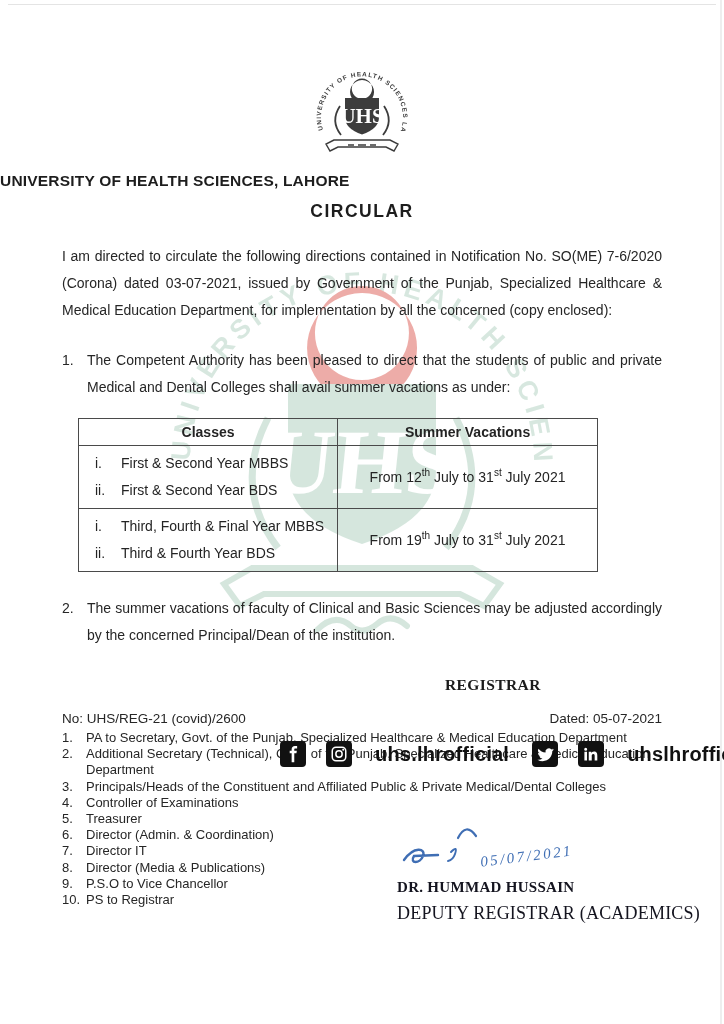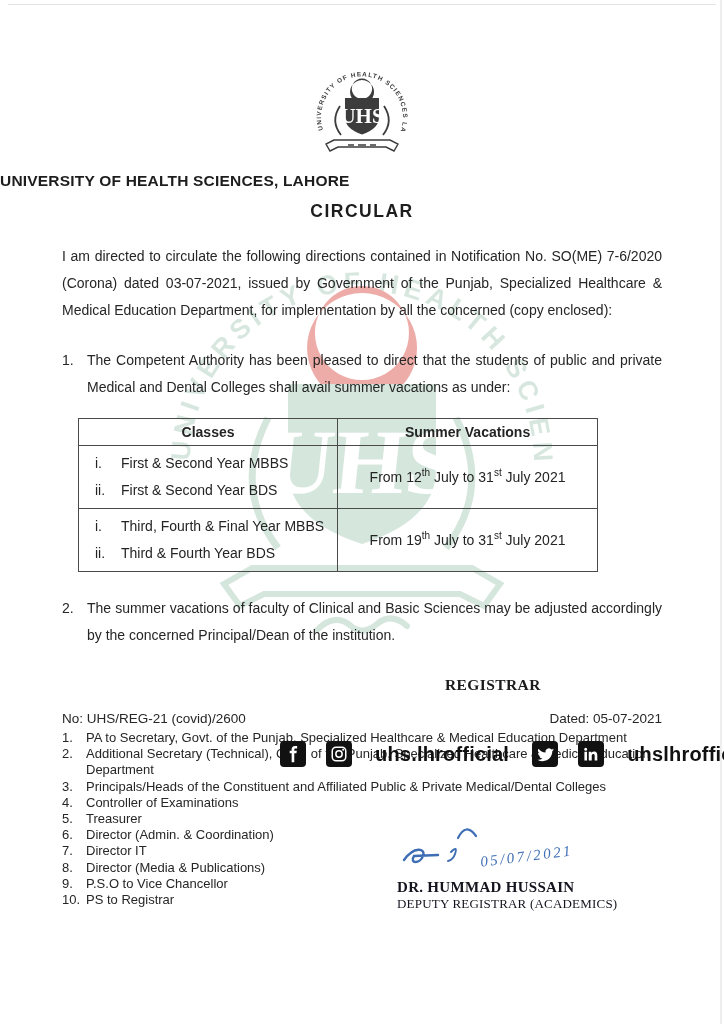--- a/index.html
+++ b/index.html
@@ -51,21 +51,21 @@
   
   .social { position:absolute; left:280px; top:741px; display:flex; align-items:center; gap:20px; }
   .tile { width:26px; height:26px; background:#111; border-radius:4px; display:flex; align-items:center; justify-content:center; }
   .handle { font-size:20px; font-weight:bold; color:#111; letter-spacing:.2px; margin:0 3px; }
 
   
   .sig-block { position:absolute; left:396px; top:822px; width:280px; }
   .sig-ink { position:absolute; left:0; top:0; }
   .hand-date { position:absolute; left:84px; top:26px; font-family:"Liberation Serif", serif; font-style:italic; font-size:15px; color:#3f6eb4; letter-spacing:2.5px; transform:rotate(-7deg); white-space:nowrap; }
   .sig-name { position:absolute; left:1px; top:57px; font-family:"Liberation Serif", serif; font-weight:bold; font-size:15px; color:#14141f; letter-spacing:.3px; white-space:nowrap; }
-  .sig-desig { position:absolute; left:1px; top:74px; font-family:"Liberation Serif", serif; font-size:13px; color:#14141f; letter-spacing:.2px; white-space:nowrap; }
+  .sig-desig { position:absolute; left:1px; top:81px; font-family:"Liberation Serif", serif; font-size:18px; color:#14141f; letter-spacing:.2px; white-space:nowrap; }
 </style>
 </head>
 <body>
 
 <div class="page">
   <div class="scan-edge-top"></div>
   <div class="scan-edge-right"></div>
 
   <svg class="watermark" viewBox="0 0 560 390">
     <defs>

